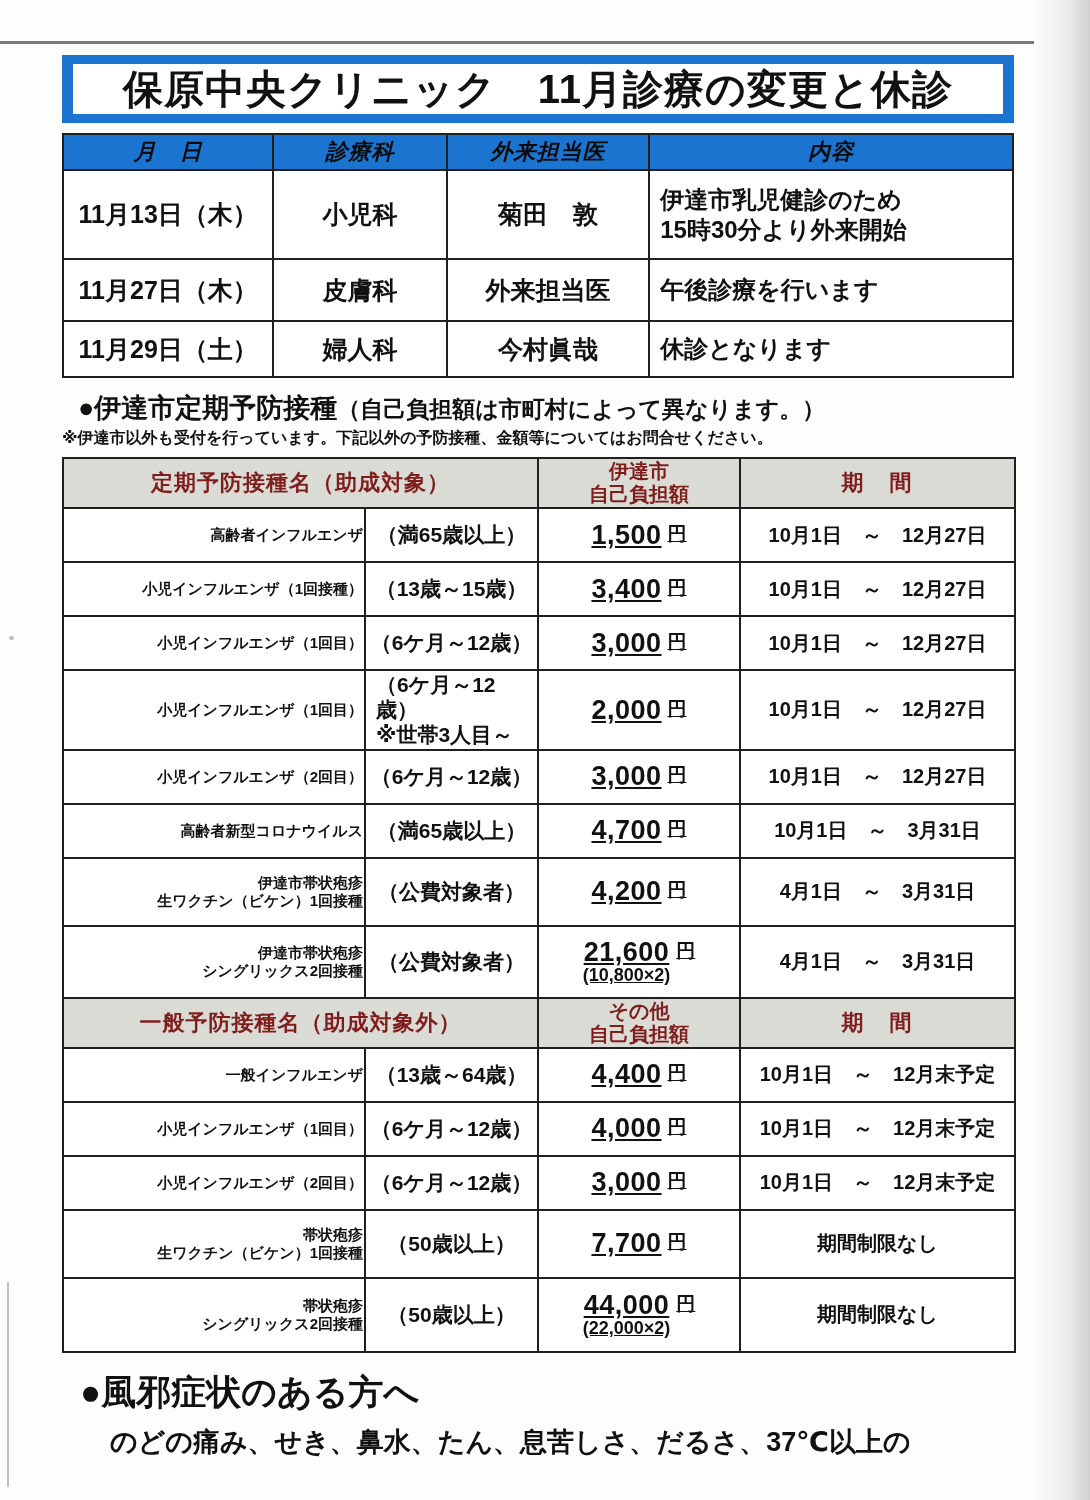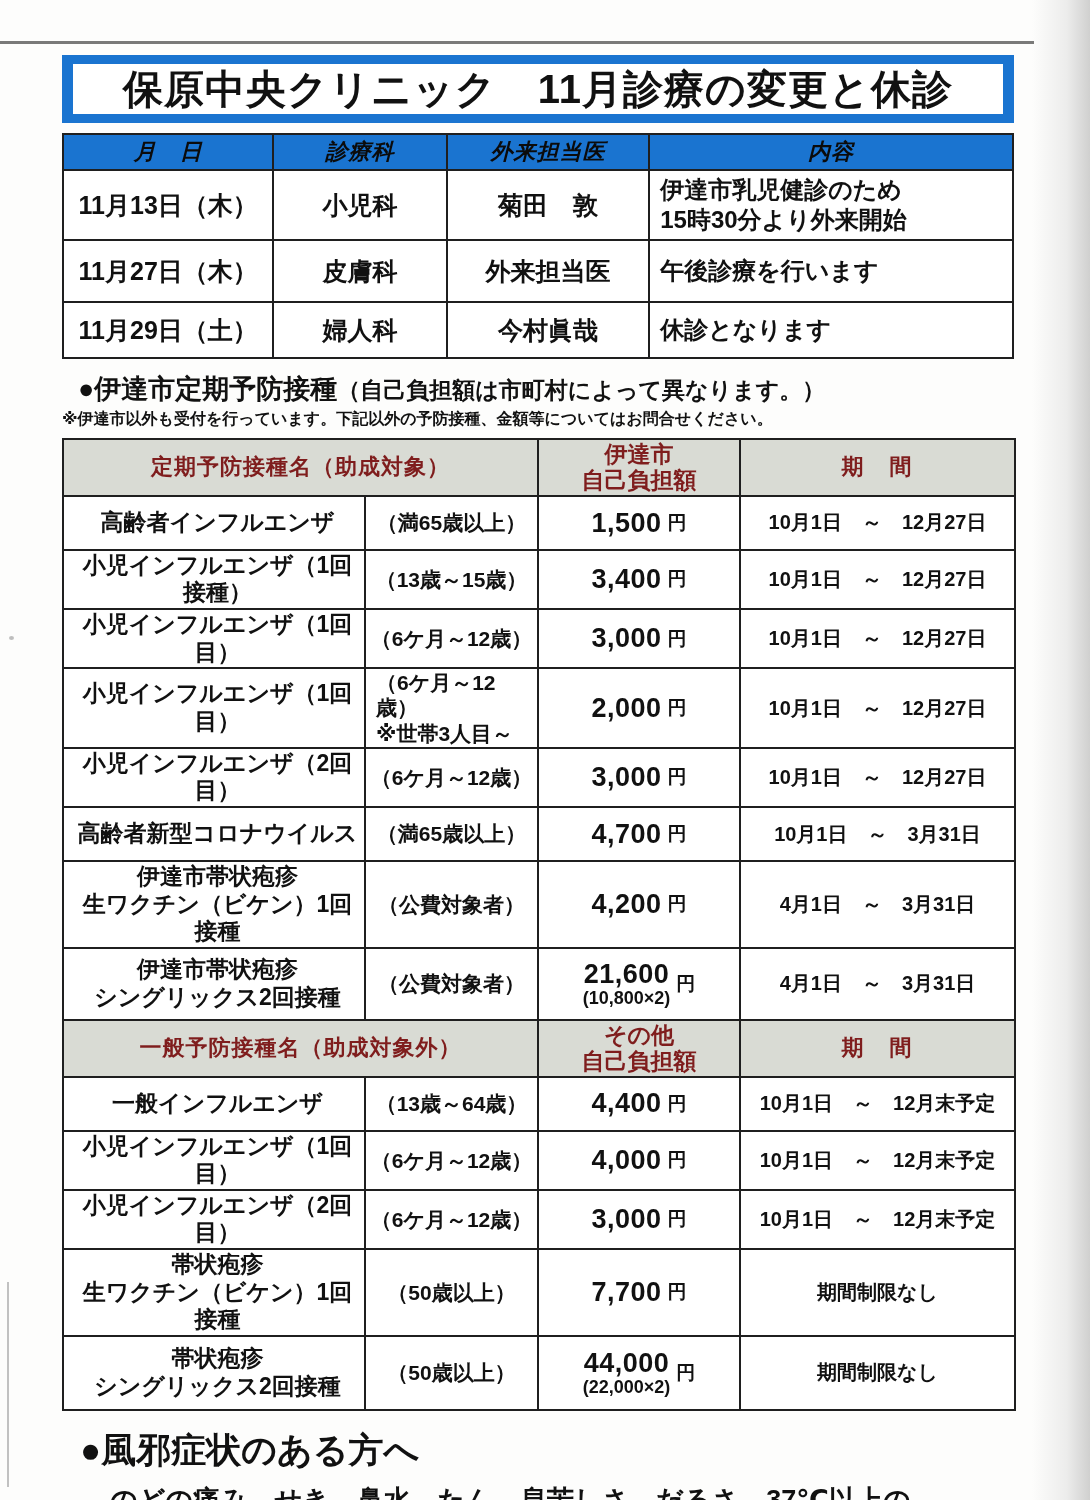--- a/index.html
+++ b/index.html
@@ -22,41 +22,41 @@
   .banner{background:#1a74d0;height:68px;padding:9px 11px;box-sizing:border-box;margin-bottom:10px;}
   .banner-inner{background:#fff;height:100%;display:flex;align-items:center;justify-content:center;}
   .banner-title{font-size:40px;font-weight:900;letter-spacing:1px;white-space:nowrap;}
 
   table{border-collapse:collapse;table-layout:fixed;width:952px;background:#fff;}
   td,th{border:2px solid #1f1f1f;box-sizing:border-box;overflow:hidden;}
 
   
   .sched th{background:#1a74d0;height:36px;font-size:22px;font-weight:700;letter-spacing:1px;color:#0b0b0b;font-style:italic;}
   .sched td{font-size:25px;font-weight:600;text-align:center;}
-  .sched .r1{height:70px}.sched .r2{height:62px}.sched .r3{height:56px}
+  .sched .r1{height:89px}.sched .r2{height:62px}.sched .r3{height:56px}
   .sched .note{ text-align:left;padding-left:10px;font-size:24px;line-height:1.25;white-space:pre-line;}
 
   
   .vx-head{margin:12px 0 2px 16px;font-size:27px;font-weight:800;white-space:nowrap;}
   .vx-head .paren{font-size:23px;font-weight:700;}
   .vx-subnote{margin:2px 0 8px 0;font-size:16px;font-weight:600;white-space:nowrap;}
 
   
   .vax th{background:#d9dbd4;font-weight:700;color:#7f1d1d;}
   .vax .hrow{height:50px;}
   .vax .h-title{font-size:22px;letter-spacing:1px;}
-  .vax .h-price{font-size:23px;line-height:1.15;white-space:pre-line;margin-left:21px;}
+  .vax .h-price{font-size:20px;line-height:1.15;white-space:pre-line;margin-left:21px;}
   .vax .h-period{font-size:22px;letter-spacing:2px;}
   .vax td{font-weight:600;}
-  .vax .name{font-size:23px;font-weight:700;text-align:center;padding-left:8px;white-space:pre-line;line-height:1.2;}
+  .vax .name{font-size:15px;font-weight:700;text-align:right;padding-left:8px;white-space:pre-line;line-height:1.2;}
   .vax .target{font-size:21px;text-align:center;white-space:pre-line;line-height:1.2;}
   .vax .price{text-align:center;}
   .vax .period{font-size:20px;text-align:center;white-space:nowrap;}
   .r54{height:54px}.r68{height:68px}.r72{height:72px}.r74{height:74px}
-  .price-wrap{display:flex;align-items:center;justify-content:center;gap:6px;}
+  .price-wrap{display:flex;justify-content:center;gap:6px;text-decoration:underline;}
   .price-col{display:flex;flex-direction:column;align-items:center;line-height:1.05;}
   .amt{font-size:27px;font-weight:700;letter-spacing:.5px;}
   .unit{font-size:19px;font-weight:600;}
   .sub{font-size:18px;font-weight:600;}
 
   
   .cold-head{margin:16px 0 4px 18px;font-size:35px;font-weight:800;}
   .cold-line{margin:8px 0 0 48px;font-size:27px;font-weight:600;white-space:nowrap;}
 </style>
 </head>

